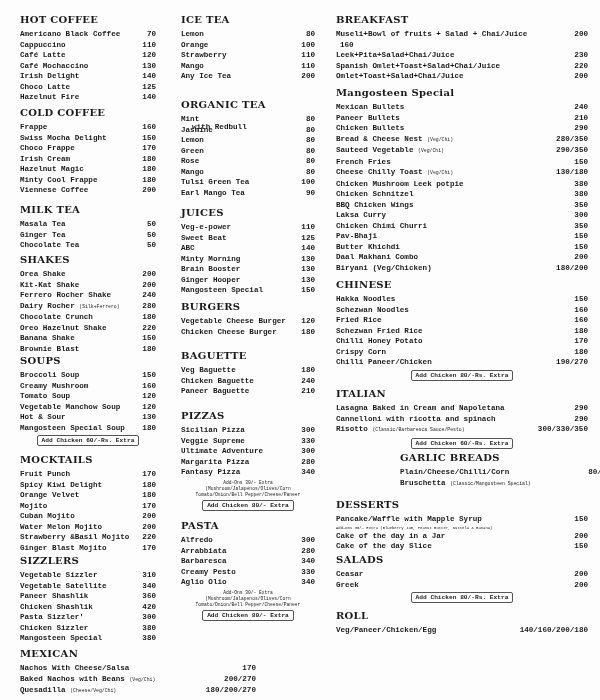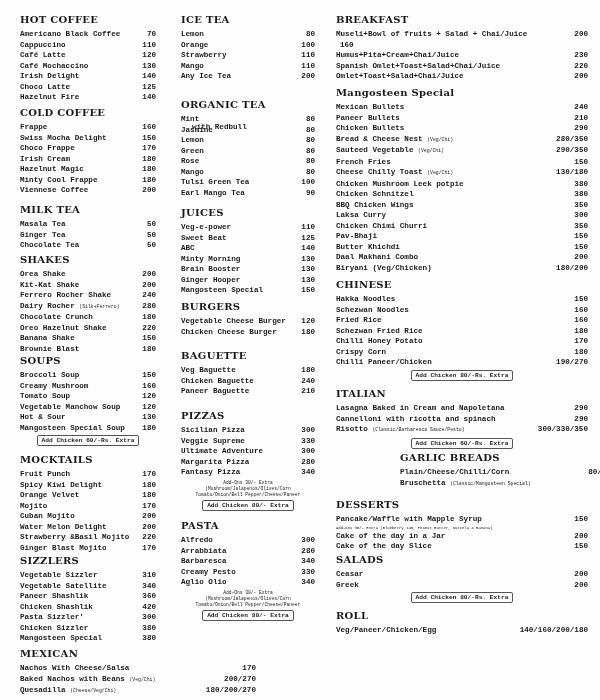--- a/index.html
+++ b/index.html
@@ -179,21 +179,21 @@
       </div>
       <div class="item">
         <span class="name"><span>Mojito</span></span>
         <span class="price">170</span>
       </div>
       <div class="item">
         <span class="name"><span>Cuban Mojito</span></span>
         <span class="price">200</span>
       </div>
       <div class="item">
-        <span class="name"><span>Water Melon Delight</span></span>
+        <span class="name"><span>Water Melon Mojito</span></span>
         <span class="price">200</span>
       </div>
       <div class="item">
         <span class="name"><span>Strawberry &amp;Basil Mojito</span></span>
         <span class="price">220</span>
       </div>
       <div class="item">
         <span class="name"><span>Ginger Blast Mojito</span></span>
         <span class="price">170</span>
       </div>
@@ -425,21 +425,21 @@
     <div class="sec" style="position: absolute; top: 12px; left: 0px; width: 100%;">
       <div class="sec-title">BREAKFAST</div>
       <div class="item">
         <span class="name"><span>Museli+Bowl of fruits + Salad + Chai/Juice</span></span>
         <span class="price">200</span>
       </div>
       <div class="item">
         <span class="price">160</span>
       </div>
       <div class="item">
-        <span class="name"><span>Humus+Pita+Cream+Chai/Juice</span></span>
+        <span class="name"><span>Leek+Pita+Salad+Chai/Juice</span></span>
         <span class="price">230</span>
       </div>
       <div class="item">
         <span class="name"><span>Spanish Omlet+Toast+Salad+Chai/Juice</span></span>
         <span class="price">220</span>
       </div>
       <div class="item">
         <span class="name"><span>Omlet+Toast+Salad+Chai/Juice</span></span>
         <span class="price">200</span>
       </div>

